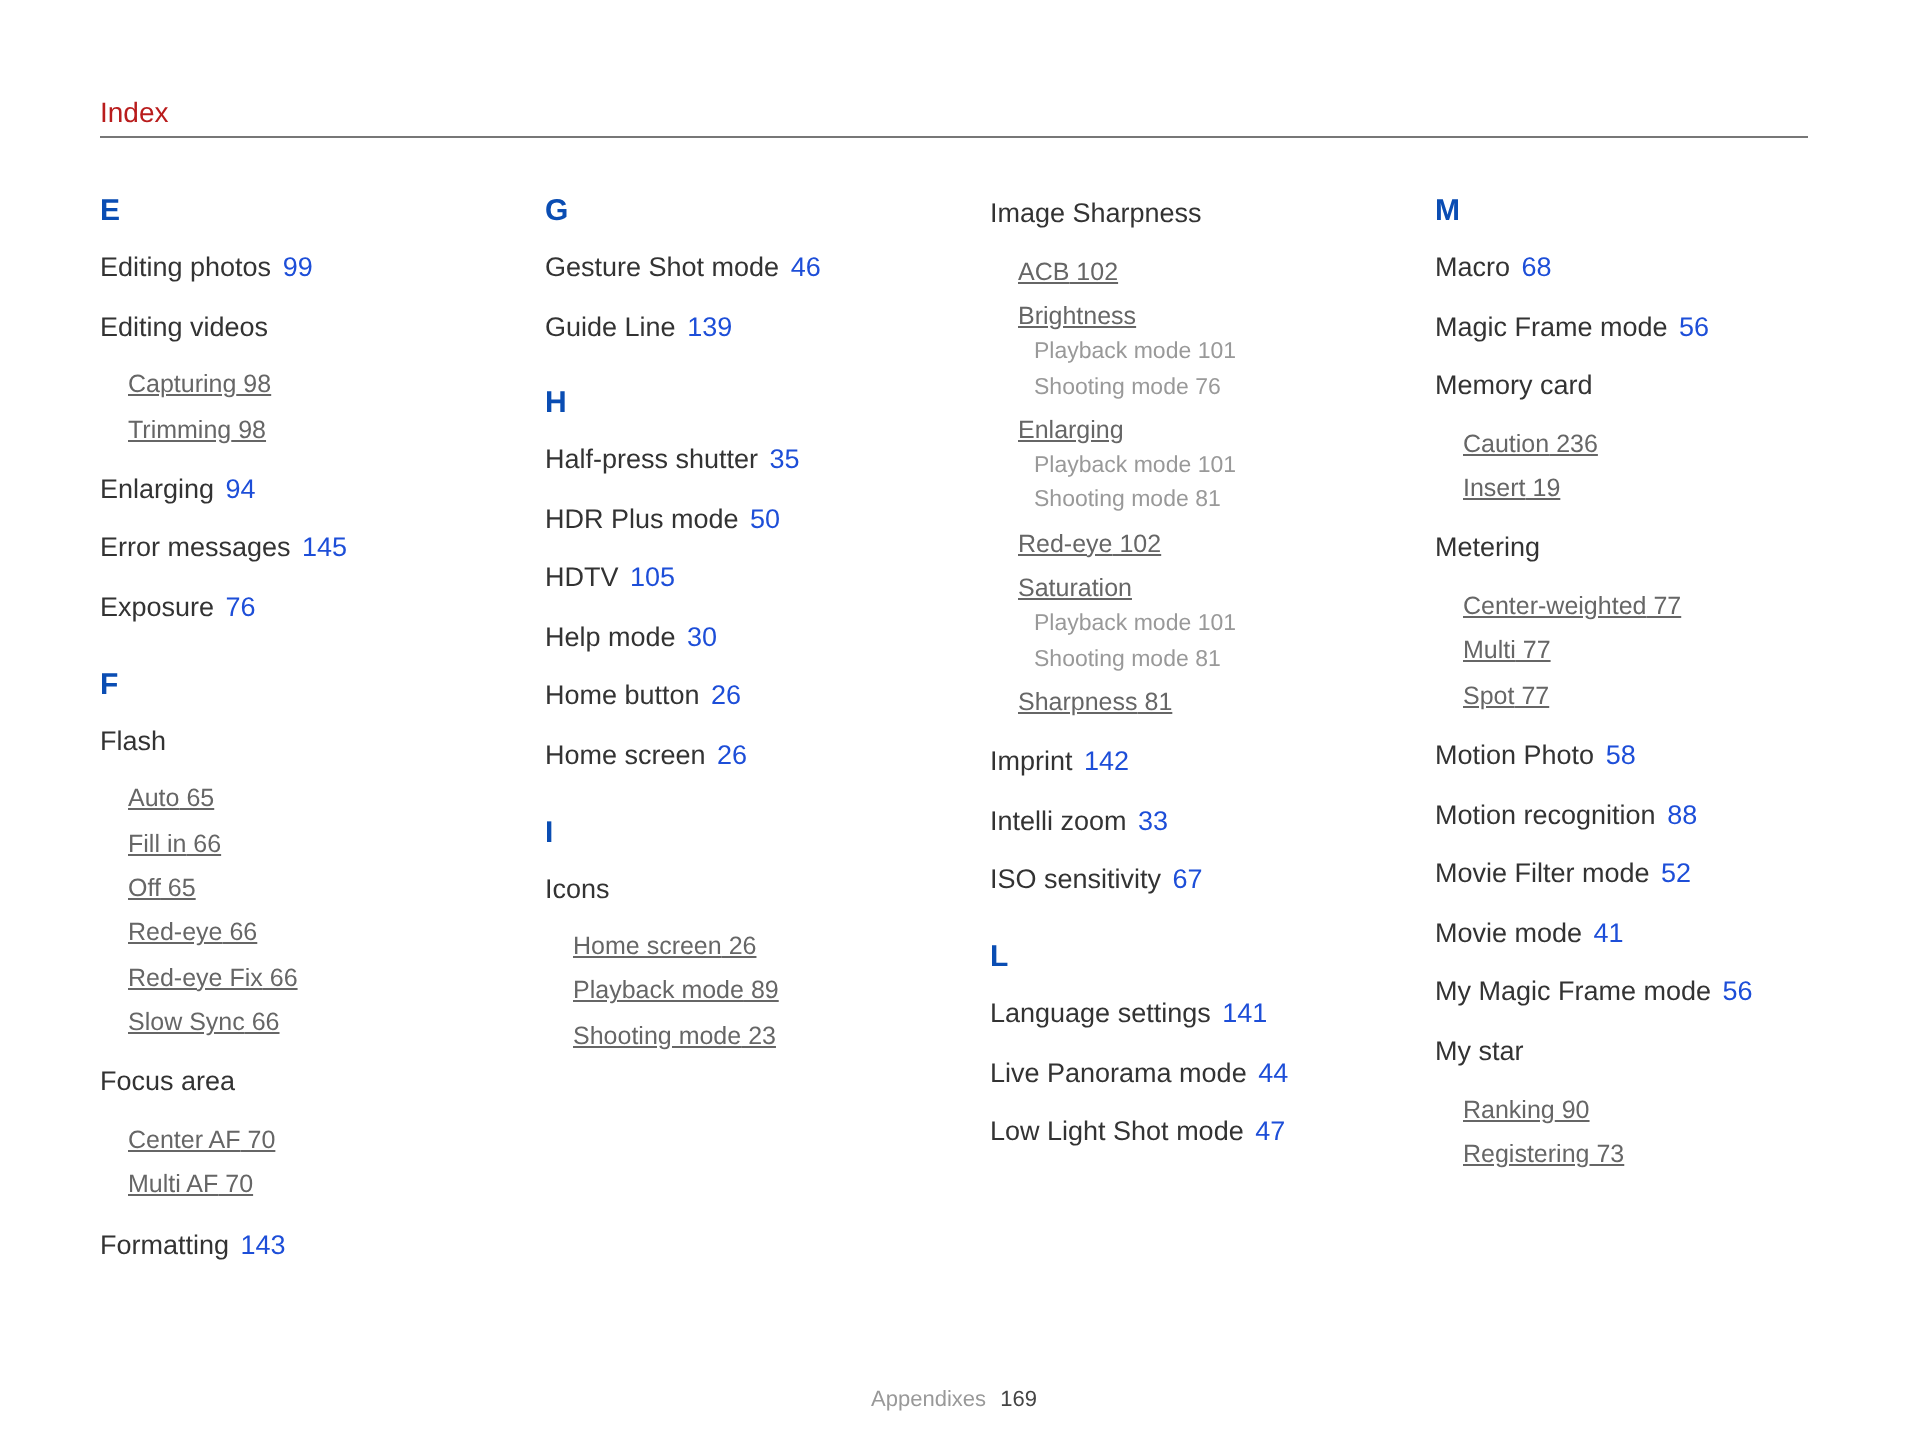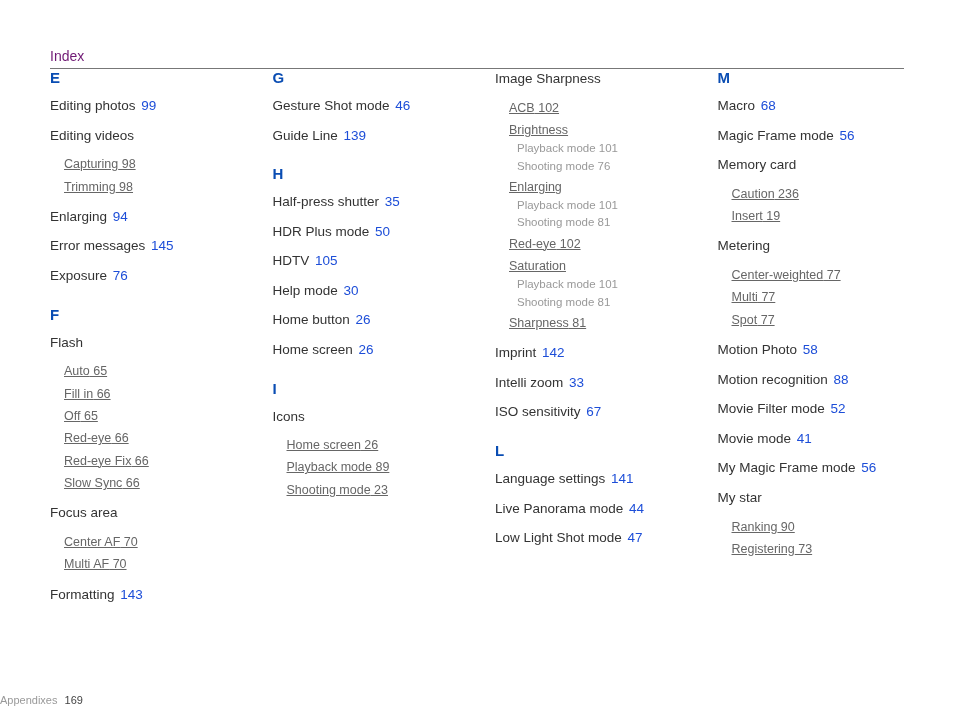--- a/index.html
+++ b/index.html
@@ -7,24 +7,25 @@
     font-family: Arial, Helvetica, sans-serif;
     background: #fff;
     width: 954px;
     height: 720px;
     padding: 48px 50px 20px 50px;
     color: #444;
     font-size: 13px;
     position: relative;
   }
   .header {
-    color: #701a75;
+    color: #b91c1c;
     font-size: 14px;
     padding-bottom: 4px;
     border-bottom: 1px solid #777;
+    margin-bottom: 28px;
   }
   .columns {
     display: flex;
     gap: 36px;
   }
   .col {
     flex: 1 1 0;
     min-width: 0;
   }
   .letter {
@@ -57,20 +58,21 @@
     margin-left: 22px;
     color: #999;
     font-size: 11.5px;
     line-height: 1.5;
   }
   .entry-block { margin-bottom: 10px; }
   .footer {
     position: absolute;
     left: 0; right: 0;
     bottom: 14px;
+    text-align: center;
     color: #999;
     font-size: 11px;
   }
   .footer .pg { color: #444; margin-left: 4px; }
 </style>
 </head>
 <body>
 
 <div class="header">
   <span>Index</span>

